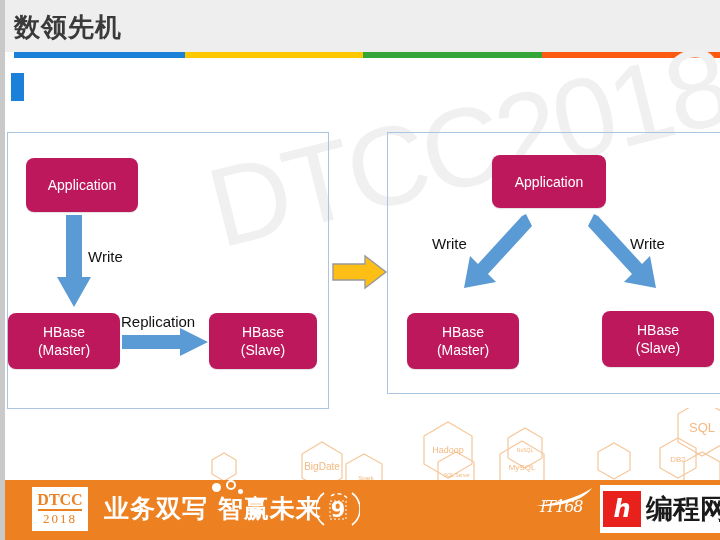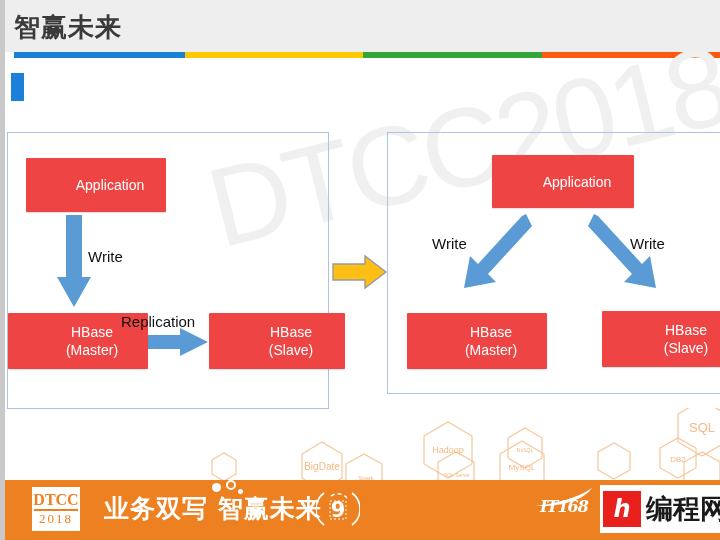--- a/index.html
+++ b/index.html
@@ -52,25 +52,24 @@
   }
 
   
   .panel{
     position:absolute;border:1px solid #a9c5e2;background:transparent;z-index:3;
   }
   .panel.left{left:7px;top:132px;width:320px;height:275px;}
   .panel.right{left:387px;top:132px;width:345px;height:260px;}
 
   .node{
-    position:absolute;background:#ef4444;border-radius:1px;
+    position:absolute;background:#be185d;border-radius:8px;
     color:#ffffff;display:flex;align-items:center;justify-content:center;
     text-align:center;font-size:14px;line-height:18px;z-index:6;
     box-shadow:0 1px 1px rgba(0,0,0,.12);
-    padding-left:28px;
   }
   .node .l2{display:block;text-align:center;}
 
   
   .n-l-app{left:26px;top:158px;width:112px;height:54px;}
   .n-l-master{left:8px;top:313px;width:112px;height:56px;}
   .n-l-slave{left:209px;top:313px;width:108px;height:56px;}
   
   .n-r-app{left:492px;top:155px;width:114px;height:53px;}
   .n-r-master{left:407px;top:313px;width:112px;height:56px;}
@@ -88,21 +87,21 @@
 
   
   .hexband{position:absolute;left:0;top:408px;width:720px;height:72px;z-index:2;}
 
   
   .footer{
     position:absolute;left:5px;top:480px;width:715px;height:60px;
     background:#ed8020;z-index:20;
   }
   .dtcc-logo{
-    position:absolute;left:32px;top:487px;width:48px;height:44px;background:#ffffff;
+    position:absolute;left:32px;top:487px;width:56px;height:44px;background:#ffffff;
     display:flex;flex-direction:column;align-items:center;justify-content:center;z-index:22;
   }
   .dtcc-logo .l1{font-size:16px;font-weight:bold;color:#ed8020;letter-spacing:0px;line-height:16px;
     font-family:"Liberation Serif","DejaVu Serif",serif;}
   .dtcc-logo .bar{width:44px;height:2px;background:#ed8020;margin:1px 0;}
   .dtcc-logo .l2{font-size:13px;color:#ed8020;letter-spacing:2px;line-height:14px;
     font-family:"Liberation Serif","DejaVu Serif",serif;}
 
   .slogan{
     position:absolute;left:104px;top:489px;z-index:22;
@@ -112,21 +111,21 @@
   .dot{position:absolute;border-radius:50%;background:#ffffff;z-index:23;}
   .d1{left:212px;top:483px;width:9px;height:9px;}
   .d2{left:226px;top:480px;width:6px;height:6px;background:transparent;border:2px solid #ffffff;}
   .d3{left:238px;top:489px;width:5px;height:5px;}
   .circle9{
     position:absolute;left:316px;top:487px;width:44px;height:44px;z-index:23;
   }
 
   .it168{
     position:absolute;left:540px;top:497px;z-index:22;
-    font-size:16px;font-weight:bold;font-style:italic;color:#ffffff;letter-spacing:-1px;
+    font-size:16px;font-weight:normal;font-style:italic;color:#ffffff;letter-spacing:-1px;
     font-family:"DejaVu Serif","Liberation Serif",serif;white-space:nowrap;
   }
   .bcw{
     position:absolute;left:600px;top:485px;height:48px;background:#ffffff;z-index:22;
     display:flex;align-items:center;padding:0 4px 0 3px;
   }
   .bcw-mark{
     width:38px;height:36px;background:#e8211c;color:#ffffff;
     display:flex;align-items:center;justify-content:center;
     font-size:24px;font-weight:bold;font-style:italic;line-height:24px;
@@ -138,21 +137,21 @@
   }
 </style>
 </head>
 <body>
 
 <div class="slide">
 
   <div class="edge-strip"></div>
 
   <div class="header-band"></div>
-  <div class="header-title">智赢未来</div>
+  <div class="header-title">数领先机</div>
   <div class="rule seg0"></div>
   <div class="rule seg1"></div>
   <div class="rule seg2"></div>
   <div class="rule seg3"></div>
 
   <div class="sub-marker"></div>
 
   <div class="wm-dtcc">DTCC2018</div>
 
   <svg class="hexband" viewBox="0 0 720 72" preserveAspectRatio="none">

